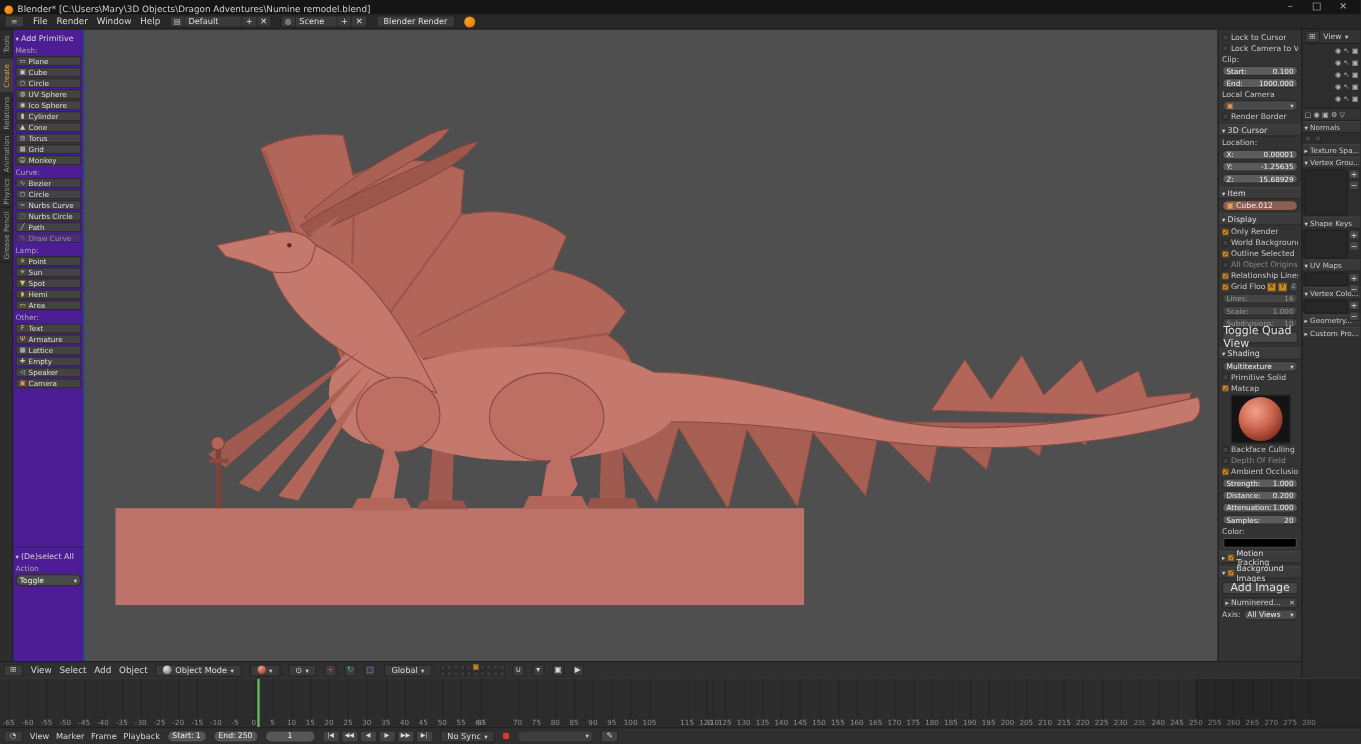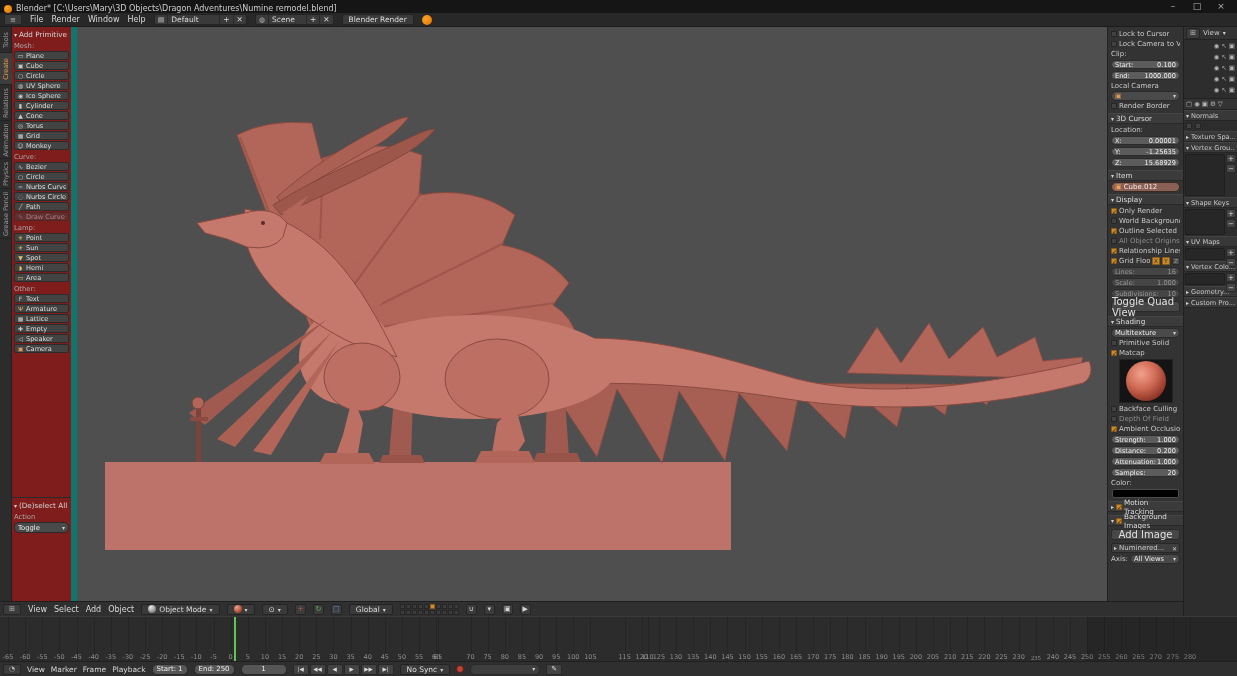--- a/index.html
+++ b/index.html
@@ -23,21 +23,21 @@
   .stats{color:#9c9c9c;font-size:7.5px;overflow:hidden;}
 
   
   .tabs-col{position:absolute;left:0;top:27px;width:12px;height:574px;background:#2c2c2c;border-right:1px solid #202020;}
   .tab{position:relative;width:12px;border-bottom:1px solid #222;}
   .tab.active{background:#3d3d3d;}
   .tab span{position:absolute;left:50%;top:50%;transform:translate(-50%,-50%) rotate(-90deg);white-space:nowrap;font-size:6.5px;color:#9a9a9a;}
   .tab.active span{color:#e39b4a;}
 
   
-  .shelf{position:absolute;left:12px;top:27px;width:65px;height:574px;background:#7f1d1d;border-right:6px solid #0f766e;color:#ccc;}
+  .shelf{position:absolute;left:12px;top:27px;width:65px;height:574px;background:#4c1d95;border-right:1px solid #0f766e;color:#ccc;}
   .shelf-inner{padding:2px;}
   .shelf-title{display:flex;gap:2px;align-items:center;color:#d5d5d5;font-size:7.2px;margin:1px 0 2px;}
   .group-label{color:#a8a8a8;margin:3px 0 1px;font-size:6.8px;}
   .shelf-btn{display:flex;align-items:center;gap:2px;height:9px;background:#434343;border:1px solid #2b2b2b;border-radius:2px;margin-bottom:1px;padding:0 2px;color:#ddd;}
   .shelf-btn.dim{opacity:.5;}
   .sb-icon{font-size:6px;width:7px;flex:none;text-align:center;line-height:8px;}
   .sb-label{font-size:6.6px;white-space:nowrap;overflow:hidden;line-height:8px;}
   .shelf-bottom{position:absolute;left:0;right:0;top:470px;border-top:1px solid #2a2a2a;padding:2px;}
 
   

